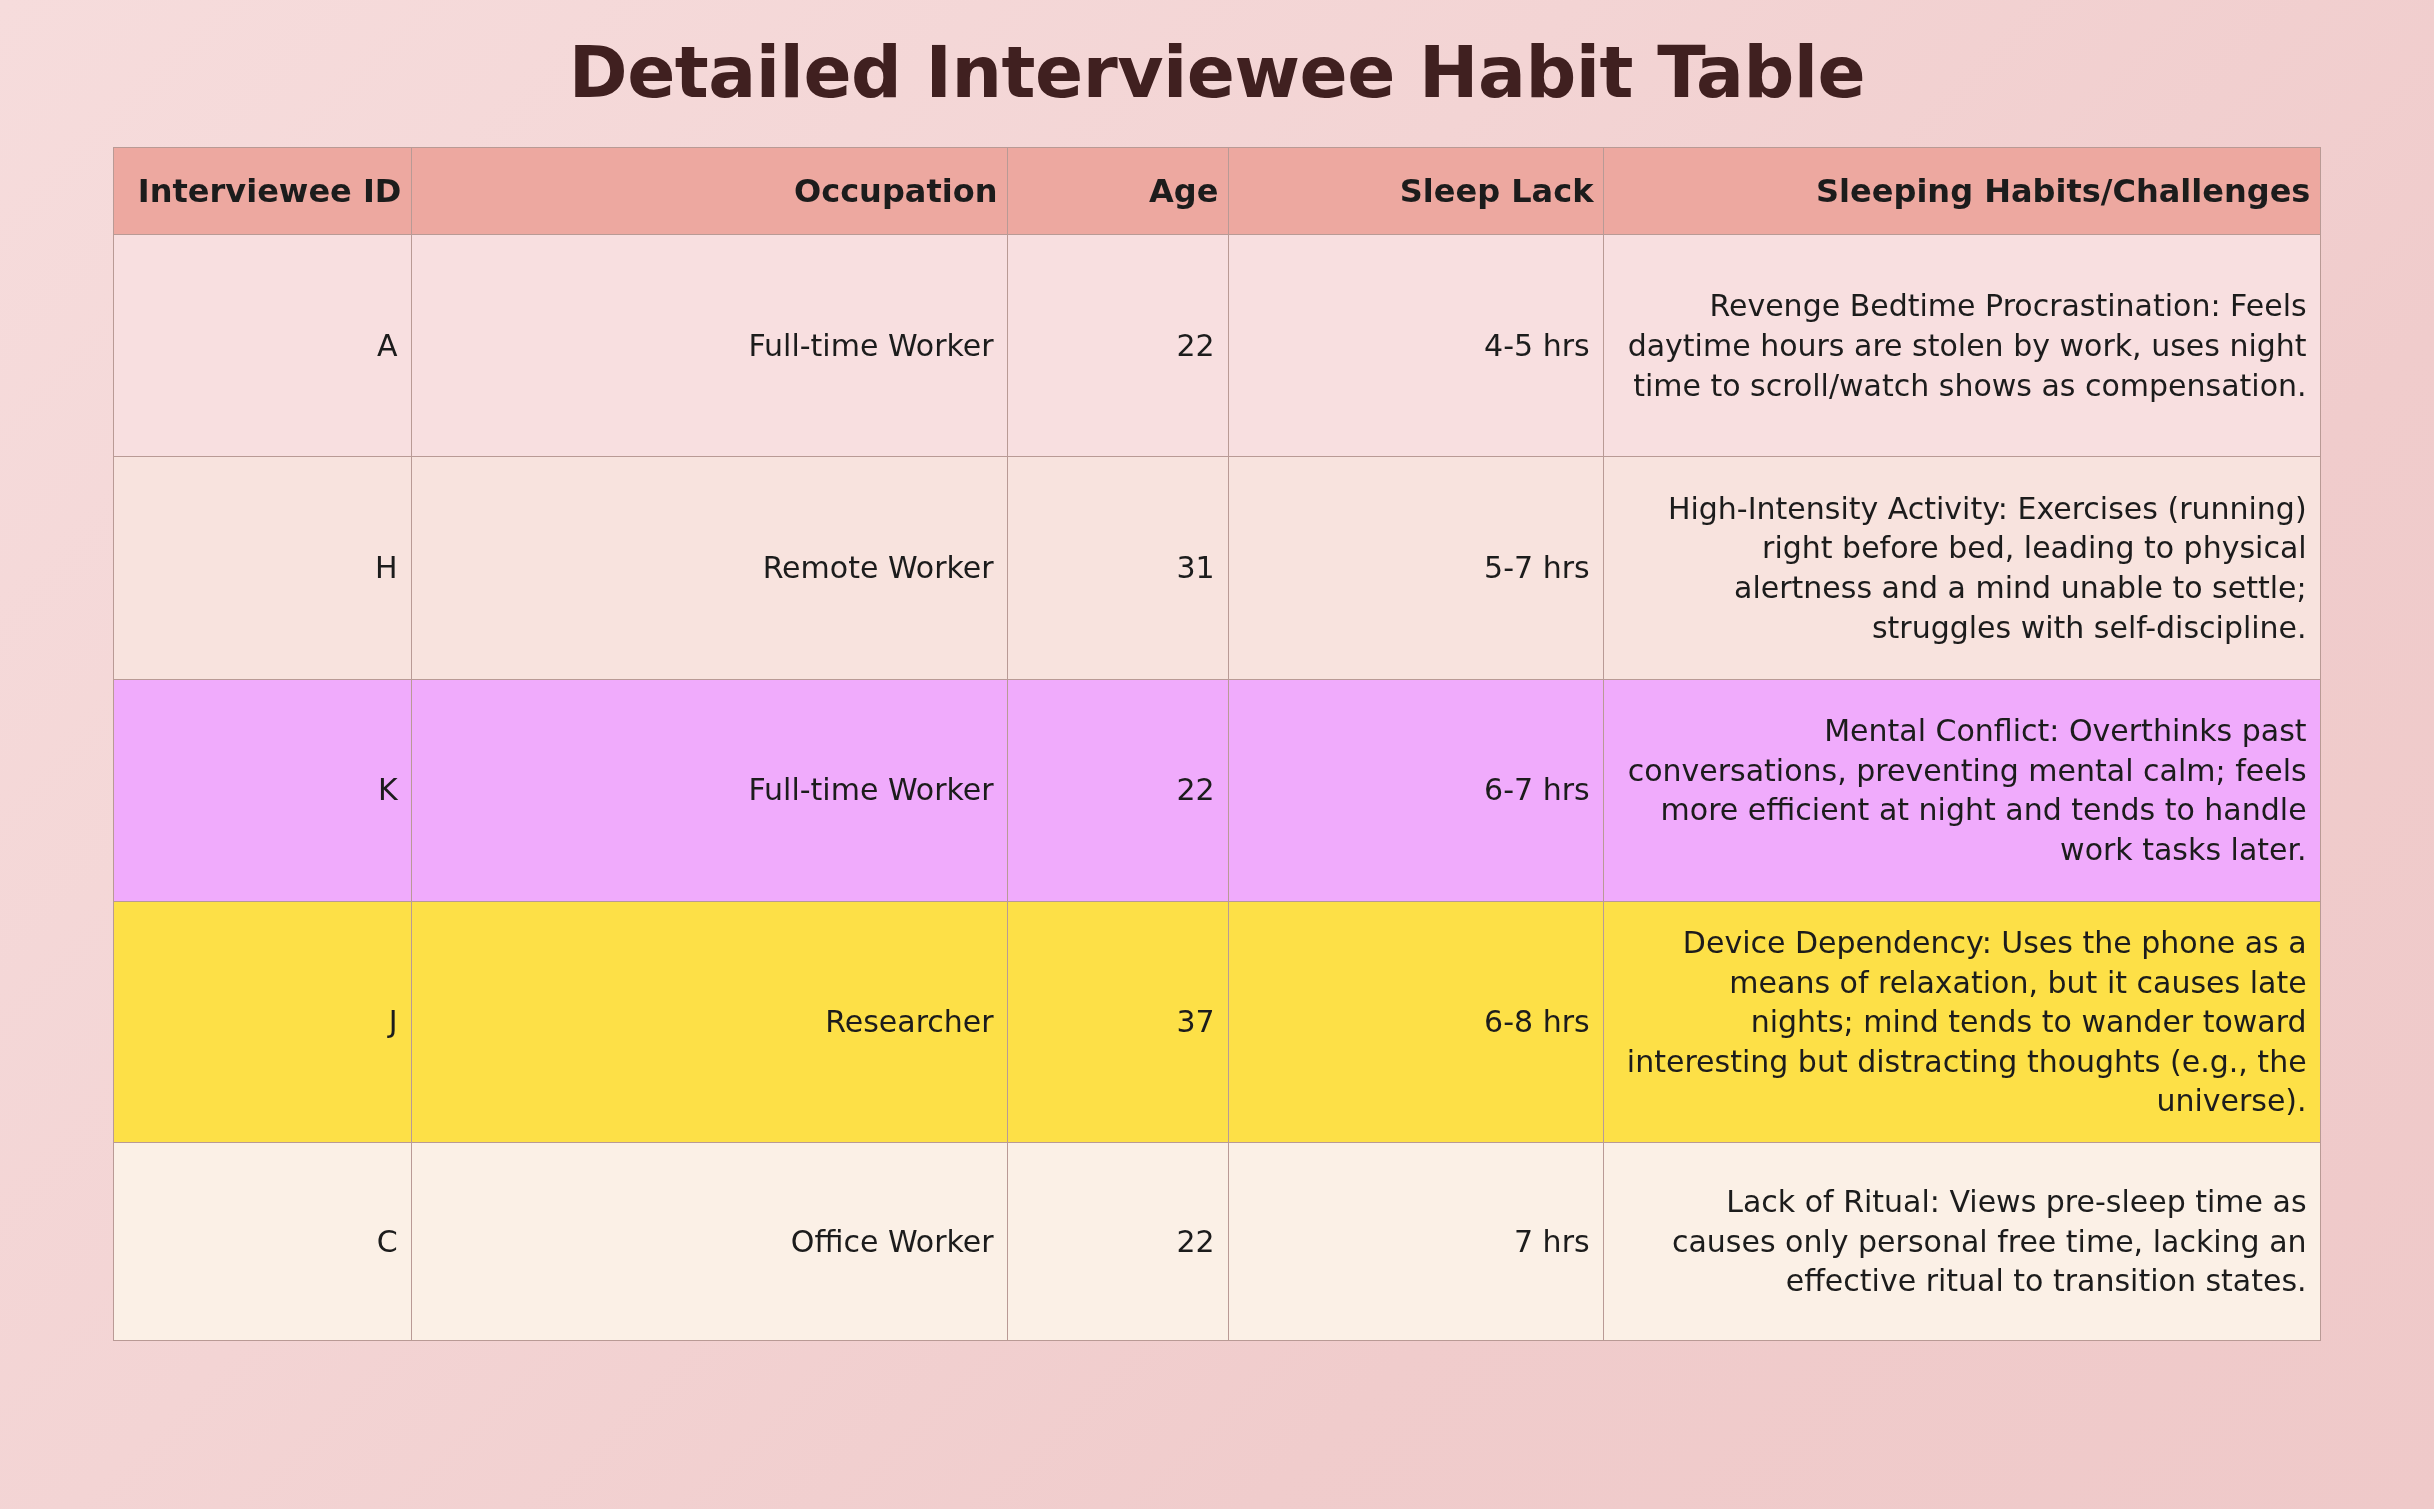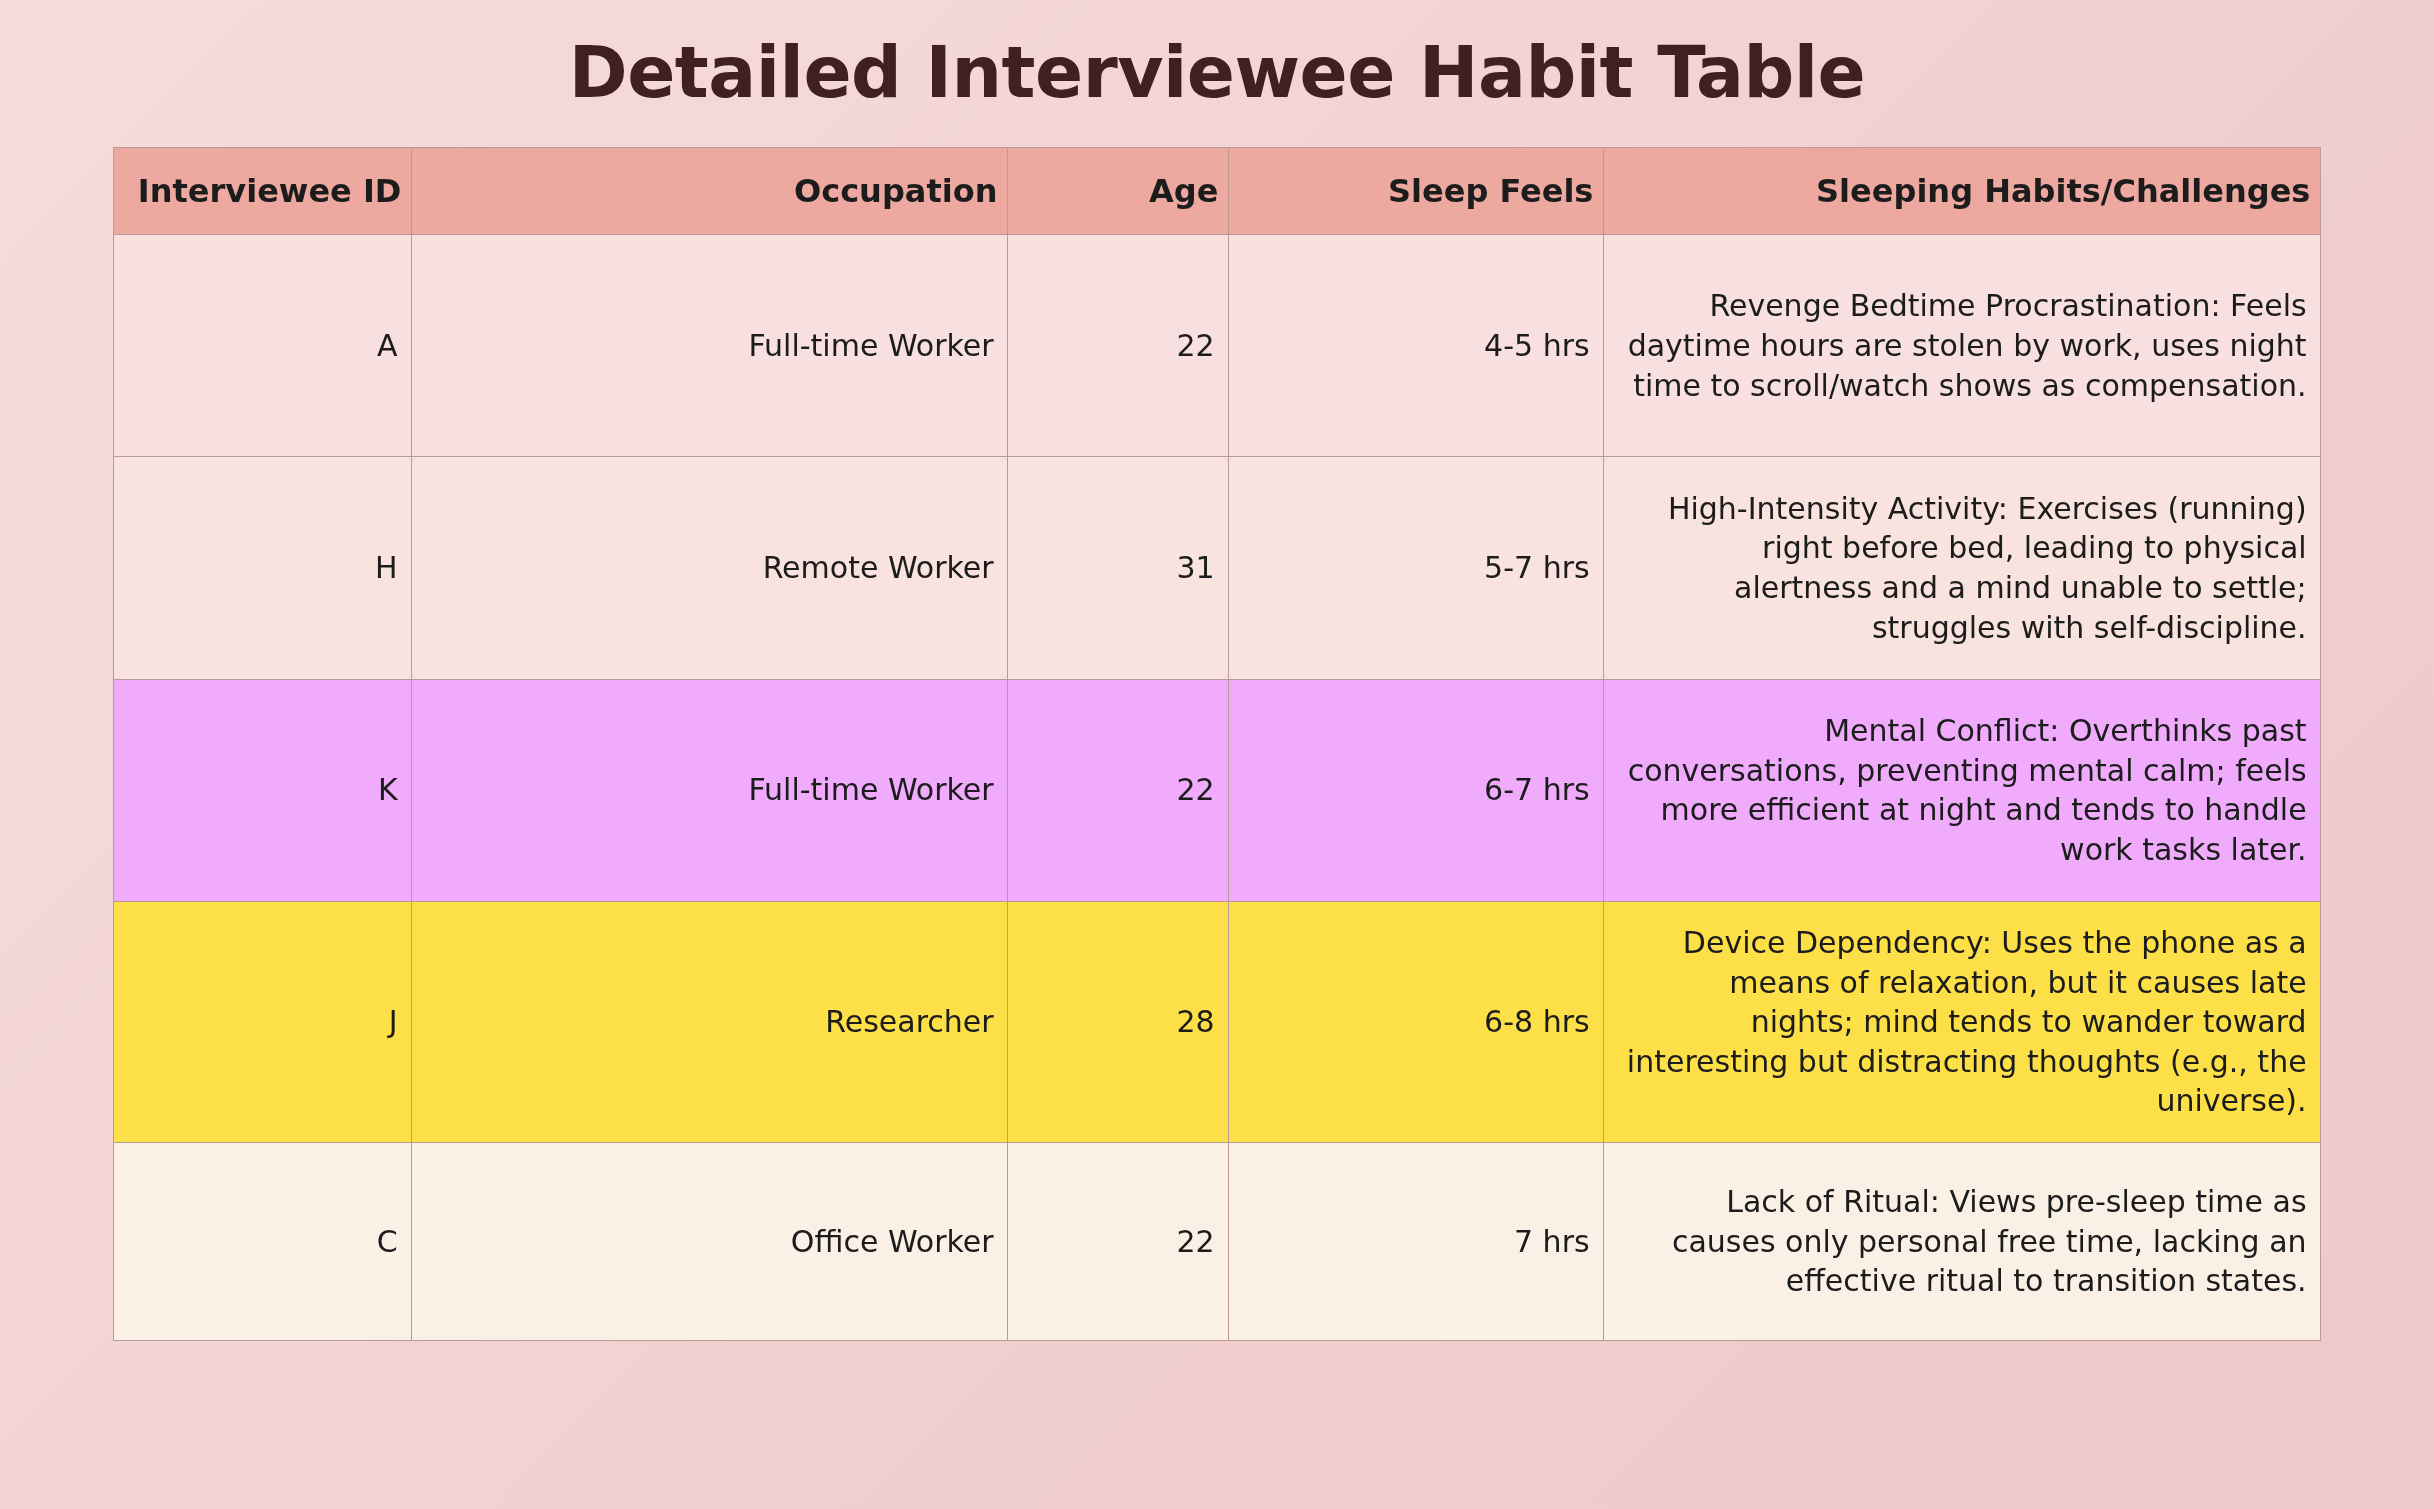--- a/index.html
+++ b/index.html
@@ -85,21 +85,21 @@
       <col class="c-occ">
       <col class="c-age">
       <col class="c-sleep">
       <col class="c-hab">
     </colgroup>
     <thead>
       <tr>
         <th>Interviewee ID</th>
         <th>Occupation</th>
         <th>Age</th>
-        <th>Sleep Feels</th>
+        <th>Sleep Lack</th>
         <th>Sleeping Habits/Challenges</th>
       </tr>
     </thead>
     <tbody>
       <tr class="row-0">
         <td>A</td>
         <td>Full-time Worker</td>
         <td>22</td>
         <td>4-5 hrs</td>
         <td class="habit-cell">Revenge Bedtime Procrastination: Feels daytime hours are stolen by work, uses night time to scroll/watch shows as compensation.</td>
@@ -114,21 +114,21 @@
       <tr class="row-2">
         <td>K</td>
         <td>Full-time Worker</td>
         <td>22</td>
         <td>6-7 hrs</td>
         <td class="habit-cell">Mental Conflict: Overthinks past conversations, preventing mental calm; feels more efficient at night and tends to handle work tasks later.</td>
       </tr>
       <tr class="row-3">
         <td>J</td>
         <td>Researcher</td>
-        <td>28</td>
+        <td>37</td>
         <td>6-8 hrs</td>
         <td class="habit-cell">Device Dependency: Uses the phone as a means of relaxation, but it causes late nights; mind tends to wander toward interesting but distracting thoughts (e.g., the universe).</td>
       </tr>
       <tr class="row-4">
         <td>C</td>
         <td>Office Worker</td>
         <td>22</td>
         <td>7 hrs</td>
         <td class="habit-cell">Lack of Ritual: Views pre-sleep time as causes only personal free time, lacking an effective ritual to transition states.</td>
       </tr>

